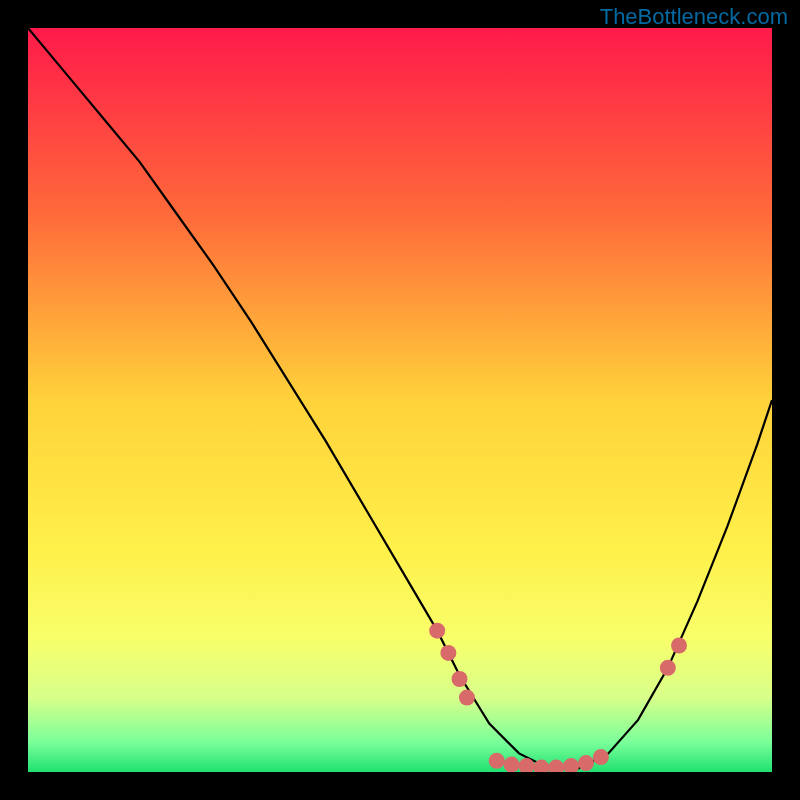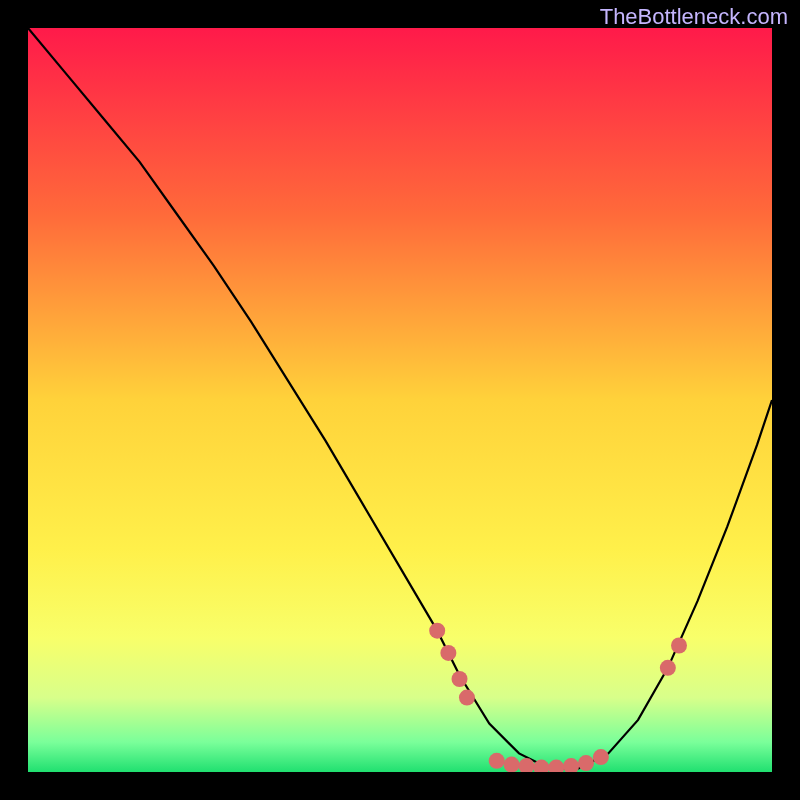--- a/index.html
+++ b/index.html
@@ -1,21 +1,21 @@
 <!DOCTYPE html>
 <html><head>
 <meta charset="utf-8">
 <style>
   * { margin: 0; padding: 0; box-sizing: border-box; }
   body { width: 800px; height: 800px; background: #000; position: relative; font-family: Arial, sans-serif; }
   .watermark {
     position: absolute;
     top: 4px;
     right: 12px;
-    color: #c4b5fd;
+    color: #0369a1;
     font-size: 22px;
     font-weight: 500;
     z-index: 10;
   }
   .plot-container {
     position: absolute;
     left: 28px;
     top: 28px;
     width: 744px;
     height: 744px;

